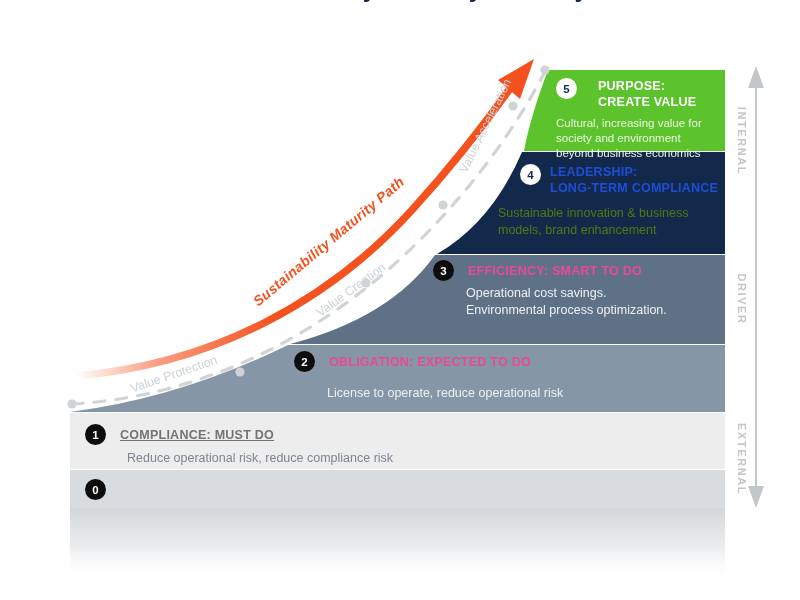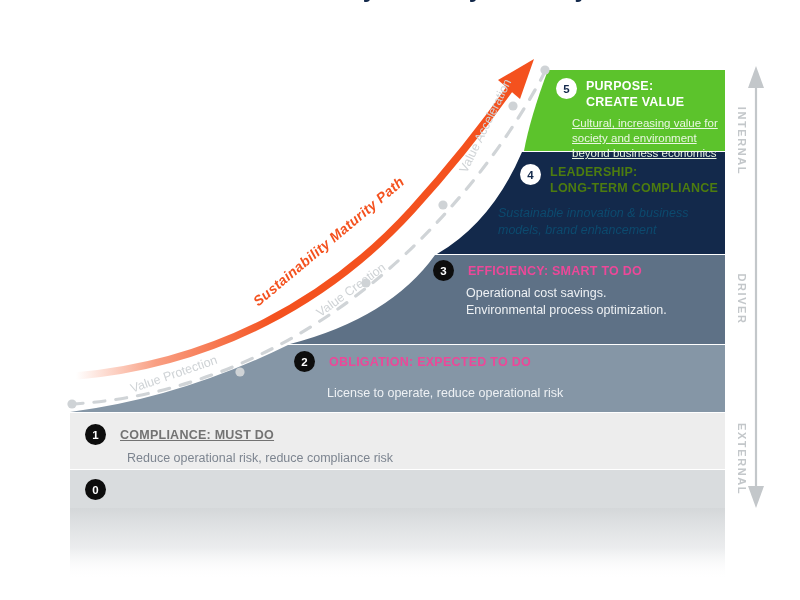--- a/index.html
+++ b/index.html
@@ -32,22 +32,22 @@
     display:flex; align-items:center; justify-content:center;
     font-size:11.5px; font-weight:bold; flex:0 0 auto;
   }
   .badge.dark { background:#0d0d0d; color:#ffffff; }
   .badge.light { background:#ffffff; color:#13294b; }
   .ttl { font-size:12.5px; font-weight:bold; line-height:1.28; letter-spacing:.25px; }
   .desc { font-size:12.5px; line-height:1.32; }
 
   .on-green .ttl { color:#ffffff; }
   .on-green .desc { color:#eaf7e2; font-size:11.5px; }
-  .on-navy .ttl { color:#4d7c0f; }
-  .on-navy .desc { color:#0c4a6e;font-style:italic; }
+  .on-navy .ttl { color:#1d4ed8; }
+  .on-navy .desc { color:#4d7c0f; }
   .on-slate .ttl { color:#ec4899; }
   .on-slate .desc { color:#eef1f4; }
   .on-grey .ttl { color:#737373;text-decoration:underline; }
   .on-grey .desc { color:#7d8590; }
 
   
   .curve-lbl {
     position:absolute; white-space:nowrap;
     font-size:12.5px; color:#cfd3d6; font-weight:normal;
     transform-origin:left center;
@@ -118,26 +118,26 @@
     <g stroke="#c3c7ca">
       <line x1="756" y1="82" x2="756" y2="492" stroke-width="2.2"></line>
       <polygon points="756,66 764,88 748,88" fill="#c3c7ca" stroke="none"></polygon>
       <polygon points="756,508 764,486 748,486" fill="#c3c7ca" stroke="none"></polygon>
     </g>
   </svg>
 
   <div class="lvl on-green" style="left:556px; top:78px; width:164px;">
     <div class="hdr">
       <div class="badge light">5</div>
-      <div style="margin-left:9px;">
+      <div style="margin-left:21px;">
         <div class="ttl">PURPOSE:</div>
         <div class="ttl">CREATE VALUE</div>
       </div>
     </div>
-    <div class="desc" style="margin-top:6px; margin-left:16px;text-decoration:underline;">Cultural, increasing value for society and environment beyond business economics</div>
+    <div class="desc" style="margin-top:6px; margin-left:0;">Cultural, increasing value for society and environment beyond business economics</div>
   </div>
 
   <div class="lvl on-navy" style="left:520px; top:164px; width:200px;">
     <div class="hdr">
       <div class="badge light">4</div>
       <div style="margin-left:9px;">
         <div class="ttl">LEADERSHIP:</div>
         <div class="ttl">LONG-TERM COMPLIANCE</div>
       </div>
     </div>

